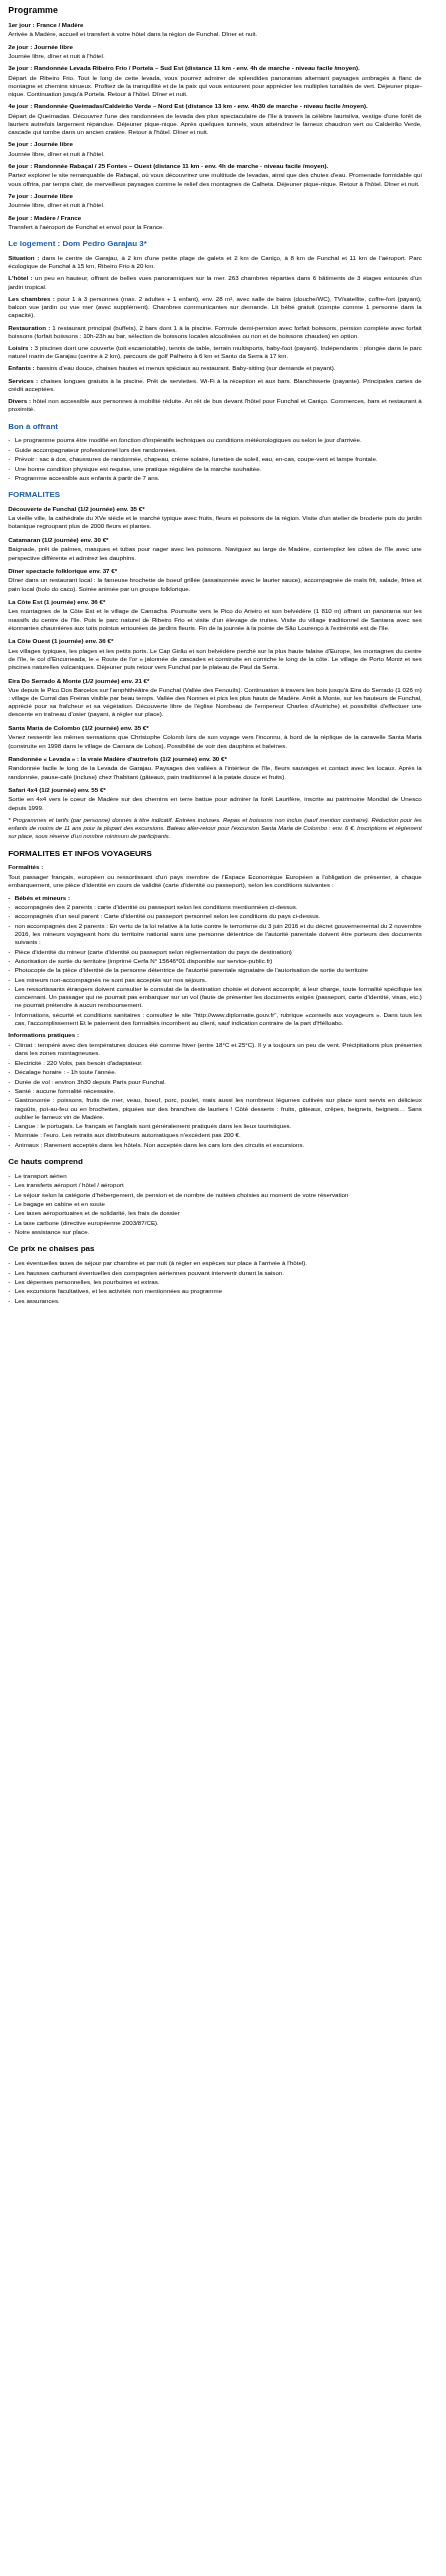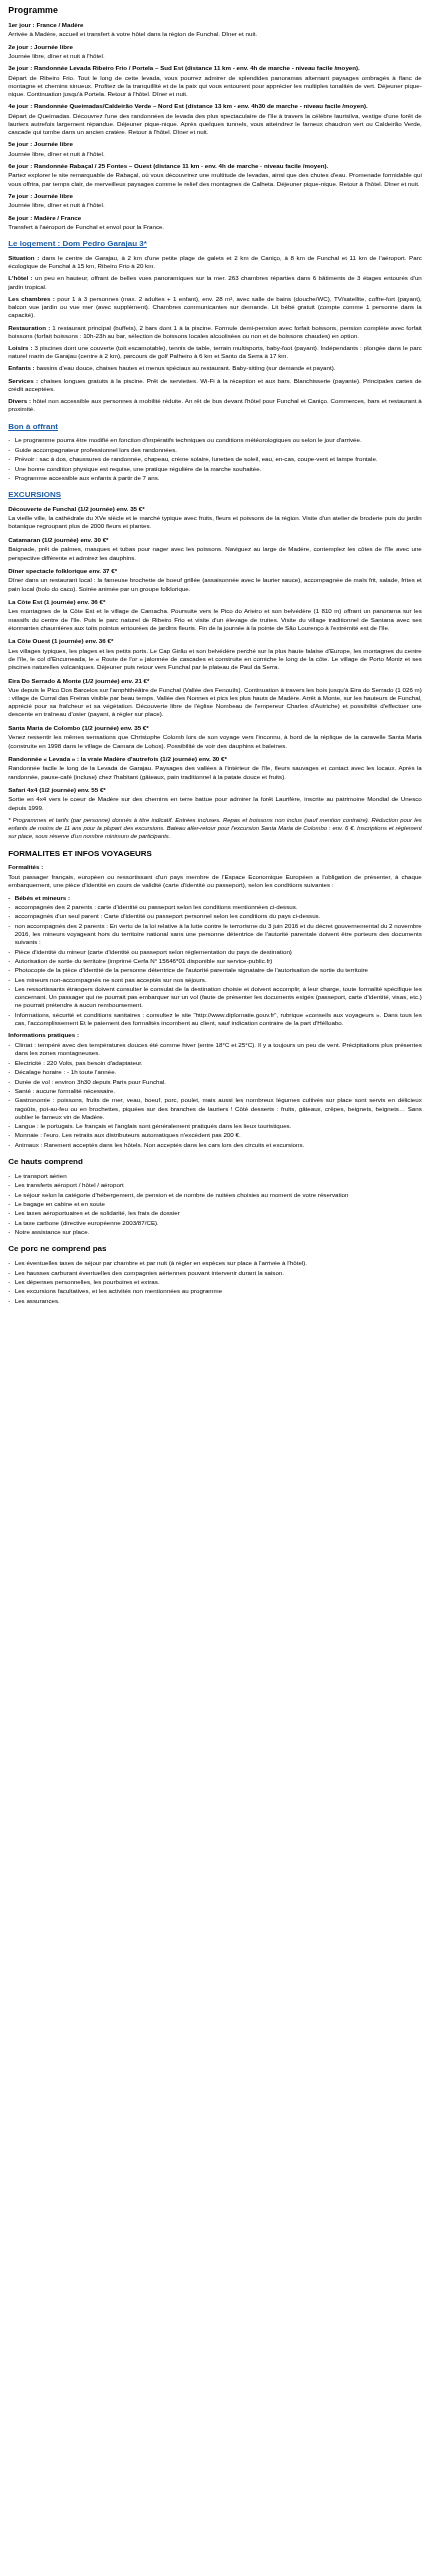--- a/index.html
+++ b/index.html
@@ -25,21 +25,20 @@
     margin: 1.2px 0 4.7px 0;
     letter-spacing: 0.1px;
   }
   h2.sub-title {
     font-size: 8px;
     font-weight: bold;
     margin: 8.2px 0 4.1px 0;
   }
   h2.sub-title.blue {
     color: #1f5fa8;
-    text-decoration: underline;
   }
   p {
     margin: 0 0 4.1px 0;
     text-align: justify;
   }
   p.tight {
     margin: 0 0 1.8px 0;
   }
   .b { font-weight: bold; }
   .i { font-style: italic; }
@@ -128,21 +127,21 @@
 
   <h2 class="sub-title blue">Bon à offrant</h2>
   <ul class="dashlist">
     <li>Le programme pourra être modifié en fonction d'impératifs techniques ou conditions météorologiques ou selon le jour d'arrivée.</li>
     <li>Guide accompagnateur professionnel lors des randonnées.</li>
     <li>Prévoir : sac à dos, chaussures de randonnée, chapeau, crème solaire, lunettes de soleil, eau, en-cas, coupe-vent et lampe frontale.</li>
     <li>Une bonne condition physique est requise, une pratique régulière de la marche souhaitée.</li>
     <li>Programme accessible aux enfants à partir de 7 ans.</li>
   </ul>
 
-  <h2 class="sub-title blue">EXCURSIONS</h2>
+  <h2 class="sub-title blue">FORMALITES</h2>
 
   <div class="excursion-block">
     <div class="excursion-title">Découverte de Funchal  (1/2 journée) env. 35 €*</div>
     <p>La vieille ville, la cathédrale du XVe siècle et le marché typique avec fruits, fleurs et poissons de la région. Visite d'un atelier de broderie puis du jardin botanique regroupant plus de 2000 fleurs et plantes.</p>
   </div>
   <div class="excursion-block">
     <div class="excursion-title">Catamaran  (1/2 journée) env. 30 €*</div>
     <p>Baignade, prêt de palmes, masques et tubas pour nager avec les poissons. Naviguez au large de Madère, contemplez les côtes de l'île avec une perspective différente et admirez les dauphins.</p>
   </div>
   <div class="excursion-block">
@@ -209,21 +208,21 @@
   <ul class="dashlist">
     <li>Le transport aérien</li>
     <li>Les transferts aéroport / hôtel / aéroport</li>
     <li>Le séjour selon la catégorie d'hébergement, de pension et de nombre de nuitées choisies au moment de votre réservation</li>
     <li>Le bagage en cabine et en soute</li>
     <li>Les taxes aéroportuaires et de solidarité, les frais de dossier</li>
     <li>La taxe carbone (directive européenne 2003/87/CE).</li>
     <li>Notre assistance sur place.</li>
   </ul>
 
-  <h2 class="sub-title">Ce porc ne comprend pas</h2>
+  <h2 class="sub-title">Ce prix ne chaises pas</h2>
   <ul class="dashlist">
     <li>Les éventuelles taxes de séjour par chambre et par nuit (à régler en espèces sur place à l'arrivée à l'hôtel).</li>
     <li>Les hausses carburant éventuelles des compagnies aériennes pouvant intervenir durant la saison.</li>
     <li>Les dépenses personnelles, les pourboires et extras.</li>
     <li>Les excursions facultatives, et les activités non mentionnées au programme</li>
     <li>Les assurances.</li>
   </ul>
 
 </div>
 

